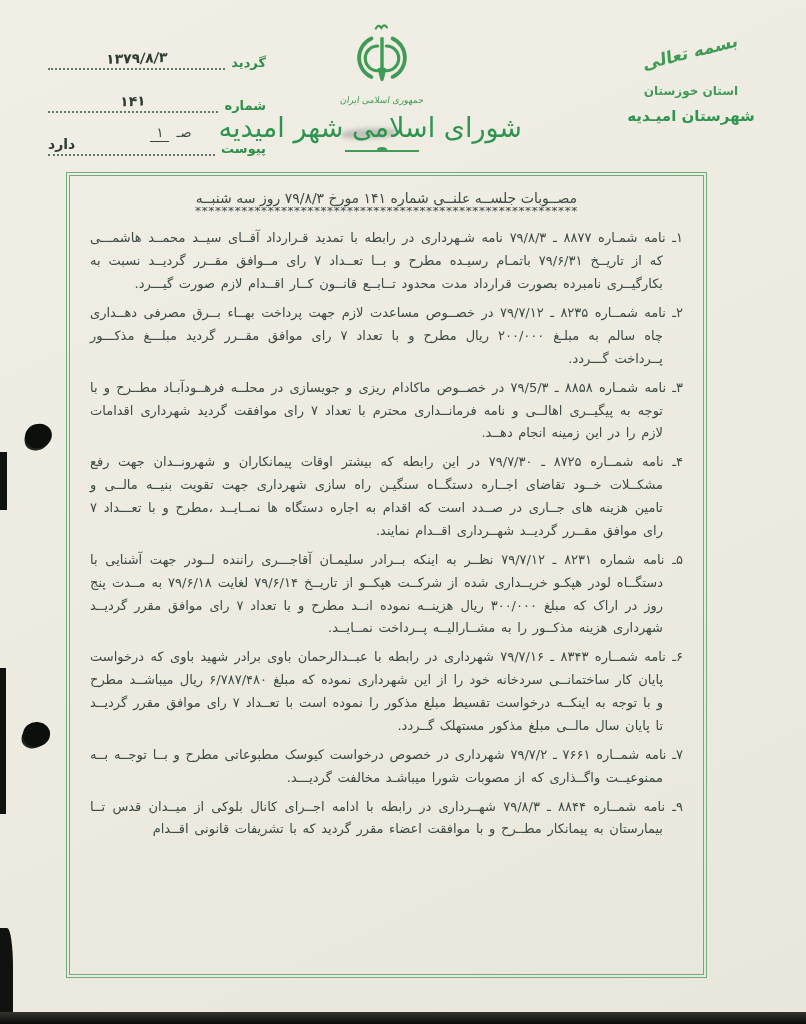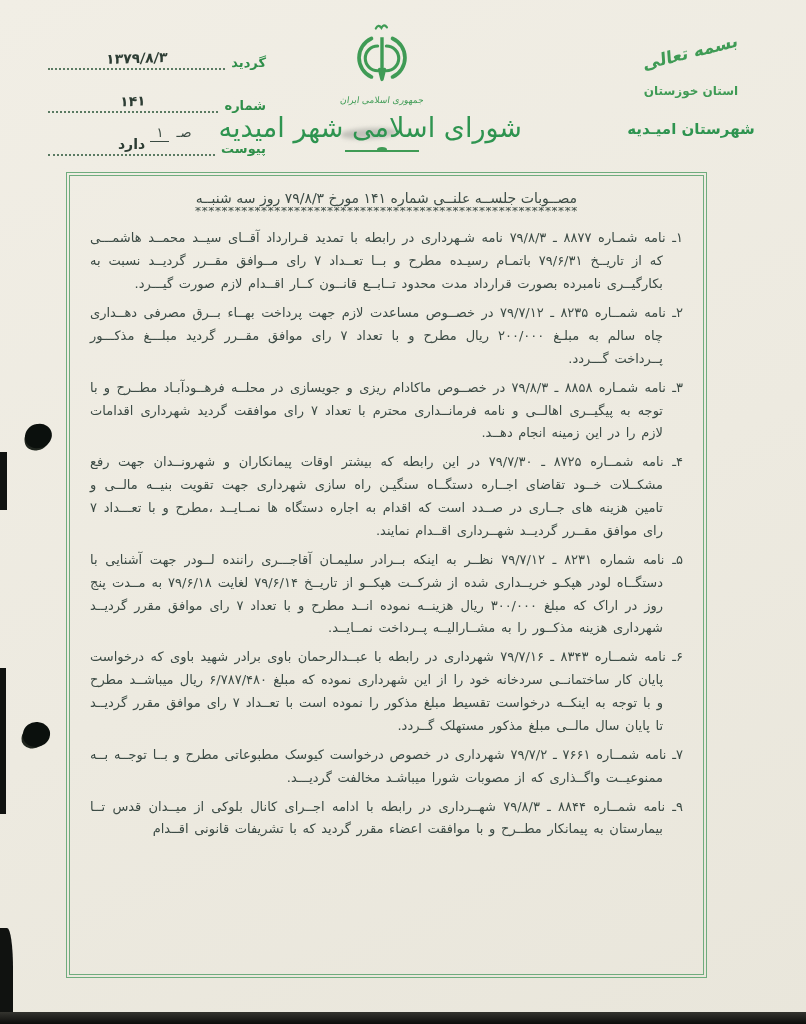--- a/index.html
+++ b/index.html
@@ -66,21 +66,21 @@
     margin-left: -5px; background: #3f9b55; border-radius: 50%;
   }
 
   .right-block { position: absolute; left: 598px; top: 42px; width: 186px; text-align: center; direction: rtl; }
   .bismillah {
     color: #3f9b55; font-size: 17px; font-weight: bold;
     transform: rotate(-14deg) skewX(-10deg); display: inline-block; margin-bottom: 10px;
     letter-spacing: -1px;
   }
   .province { color: #3f9b55; font-size: 12px; font-weight: bold; letter-spacing: 2px; margin-top: 12px; }
-  .county { color: #2e9450; font-size: 15px; font-weight: bold; letter-spacing: 1px; margin-top: 22px; }
+  .county { color: #2e9450; font-size: 15px; font-weight: bold; letter-spacing: 1px; margin-top: 9px; }
 
   
   .content-box {
     position: absolute; left: 66px; top: 172px; width: 641px; height: 806px;
     border: 4px double #6fac7d;
     padding: 14px 20px 8px;
     direction: rtl; overflow: hidden;
   }
   .doc-title { text-align: center; font-size: 14px; color: #3c4b45; letter-spacing: 0.3px; }
   .doc-divider {
@@ -113,21 +113,21 @@
       <div class="meta-row">
         <span class="meta-label">گردید</span>
         <span class="meta-line"><span class="meta-value">۱۳۷۹/۸/۳</span></span>
       </div>
       <div class="meta-row">
         <span class="meta-label">شماره</span>
         <span class="meta-line"><span class="meta-value">۱۴۱</span></span>
       </div>
       <div class="meta-row">
         <span class="meta-label">پیوست</span>
-        <span class="meta-line" style="text-align:center;"><span class="meta-value" style="transform:none;">دارد</span></span>
+        <span class="meta-line" style="text-align:left;"><span class="meta-value" style="transform:none;">دارد</span></span>
       </div>
     </div>
 
     <div class="center-block">
       <span class="emblem">
         <svg width="62" height="72" viewBox="0 0 100 110" fill="none">
 
           <path d="M40,14 q4,-8 9,-1 q4,-8 9,-1" stroke="#3f9b55" stroke-width="3.5" fill="none" stroke-linecap="round"></path>
 
           <path d="M33,30 A34,34 0 0 0 33,92" stroke="#3f9b55" stroke-width="6" fill="none" stroke-linecap="round"></path>
@@ -157,21 +157,21 @@
     </div>
 
   </header>
 
   <main class="content-box">
     <div class="doc-title">مصــوبات جلســه علنــی شماره ۱۴۱ مورخ ۷۹/۸/۳ روز سه شنبــه</div>
     <div class="doc-divider">**********************************************************</div>
 
     <p class="item">۱ـ نامه شمـاره ۸۸۷۷ ـ ۷۹/۸/۳ نامه شـهرداری در رابطه با تمدید قـرارداد آقــای سیــد محمــد هاشمـــی که از تاریــخ ۷۹/۶/۳۱ باتمـام رسیـده مطرح و بــا تعــداد ۷ رای مــوافق مقــرر گردیــد نسبت به بکارگیــری نامبرده بصورت قرارداد مدت محدود تــابــع قانــون کــار اقــدام لازم صورت گیـــرد.</p>
     <p class="item">۲ـ نامه شمــاره ۸۲۳۵ ـ ۷۹/۷/۱۲ در خصــوص مساعدت لازم جهت پرداخت بهــاء بــرق مصرفی دهــداری چاه سالم به مبلـغ ۲۰۰/۰۰۰ ریال مطرح و با تعداد ۷ رای موافق مقــرر گردید مبلـــغ مذکـــور پــرداخت گـــردد.</p>
-    <p class="item">۳ـ نامه شمـاره ۸۸۵۸ ـ ۷۹/۸/۳ در خصــوص ماکادام ریزی و جویسازی در محلــه فرهــودآبـاد مطــرح و با توجه به پیگیــری اهالــی و نامه فرمانــداری محترم با تعداد ۷ رای موافقت گردید شهرداری اقدامات لازم را در این زمینه انجام دهــد.</p>
+    <p class="item">۳ـ نامه شمـاره ۸۸۵۸ ـ ۷۹/5/۳ در خصــوص ماکادام ریزی و جویسازی در محلــه فرهــودآبـاد مطــرح و با توجه به پیگیــری اهالــی و نامه فرمانــداری محترم با تعداد ۷ رای موافقت گردید شهرداری اقدامات لازم را در این زمینه انجام دهــد.</p>
     <p class="item">۴ـ نامه شمــاره ۸۷۲۵ ـ ۷۹/۷/۳۰ در این رابطه که بیشتر اوقات پیمانکاران و شهرونــدان جهت رفع مشکــلات خــود تقاضای اجــاره دستگــاه سنگیـن راه سازی شهرداری جهت تقویت بنیــه مالــی و تامین هزینه های جــاری در صــدد است که اقدام به اجاره دستگاه ها نمــایــد ،مطرح و با تعـــداد ۷ رای موافق مقــرر گردیــد شهــرداری اقــدام نمایند.</p>
     <p class="item">۵ـ نامه شماره ۸۲۳۱ ـ ۷۹/۷/۱۲ نظــر به اینکه بــرادر سلیمـان آقاجـــری راننده لــودر جهت آشنایی با دستگــاه لودر هپکـو خریــداری شده از شرکــت هپکــو از تاریــخ ۷۹/۶/۱۴ لغایت ۷۹/۶/۱۸ به مــدت پنج روز در اراک که مبلغ ۳۰۰/۰۰۰ ریال هزینــه نموده انــد مطرح و با تعداد ۷ رای موافق مقرر گردیــد شهرداری هزینه مذکــور را به مشــارالیــه پــرداخت نمــایــد.</p>
     <p class="item">۶ـ نامه شمــاره ۸۳۴۳ ـ ۷۹/۷/۱۶ شهرداری در رابطه با عبــدالرحمان باوی برادر شهید باوی که درخواست پایان کار ساختمانــی سردخانه خود را از این شهرداری نموده که مبلغ ۶/۷۸۷/۴۸۰ ریال میباشــد مطرح و با توجه به اینکــه درخواست تقسیط مبلغ مذکور را نموده است با تعــداد ۷ رای موافق مقرر گردیــد تا پایان سال مالــی مبلغ مذکور مستهلک گــردد.</p>
     <p class="item">۷ـ نامه شمــاره ۷۶۶۱ ـ ۷۹/۷/۲ شهرداری در خصوص درخواست کیوسک مطبوعاتی مطرح و بــا توجــه بــه ممنوعیــت واگــذاری که از مصوبات شورا میباشـد مخالفت گردیـــد.</p>
     <p class="item">۹ـ نامه شمــاره ۸۸۴۴ ـ ۷۹/۸/۳ شهــرداری در رابطه با ادامه اجــرای کانال بلوکی از میــدان قدس تــا بیمارستان به پیمانکار مطــرح و با موافقت اعضاء مقرر گردید که با تشریفات قانونی اقــدام</p>
   </main>
 
 </div>
 
 </body></html>

